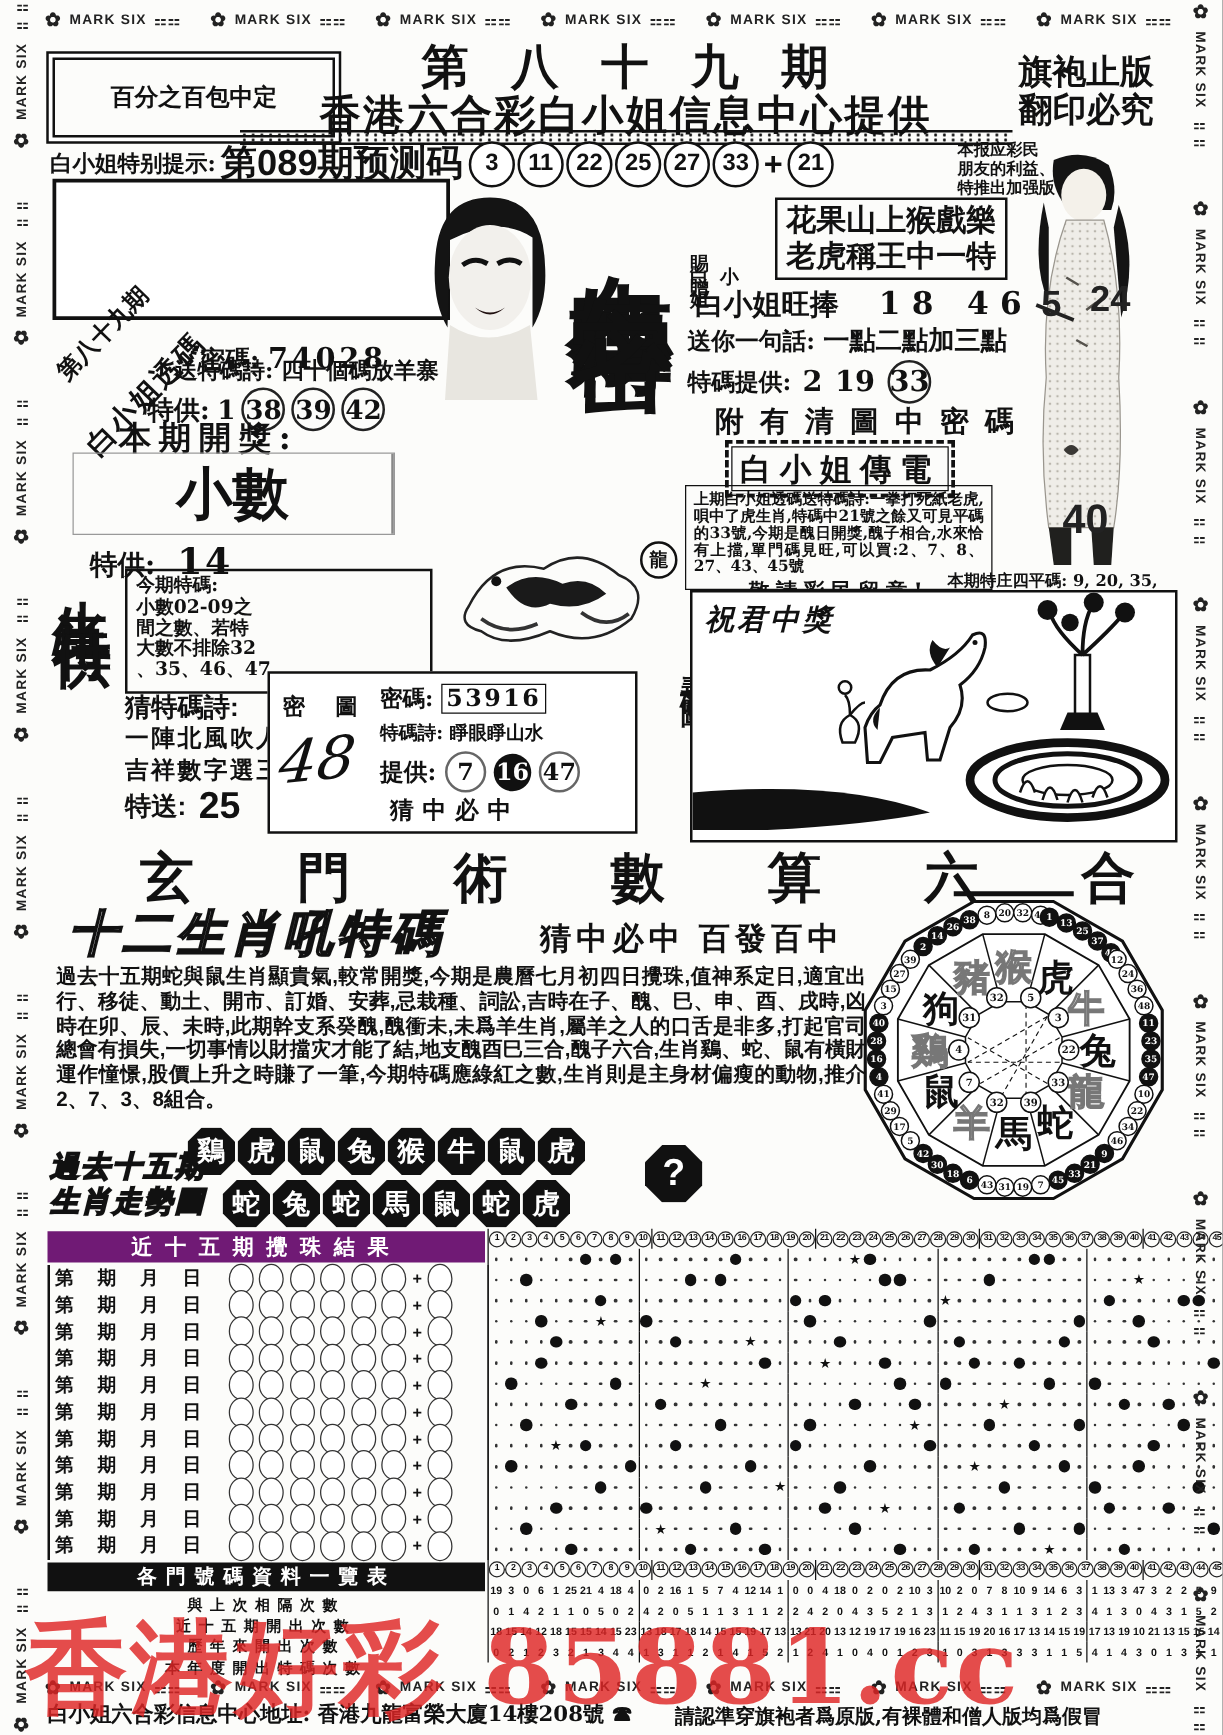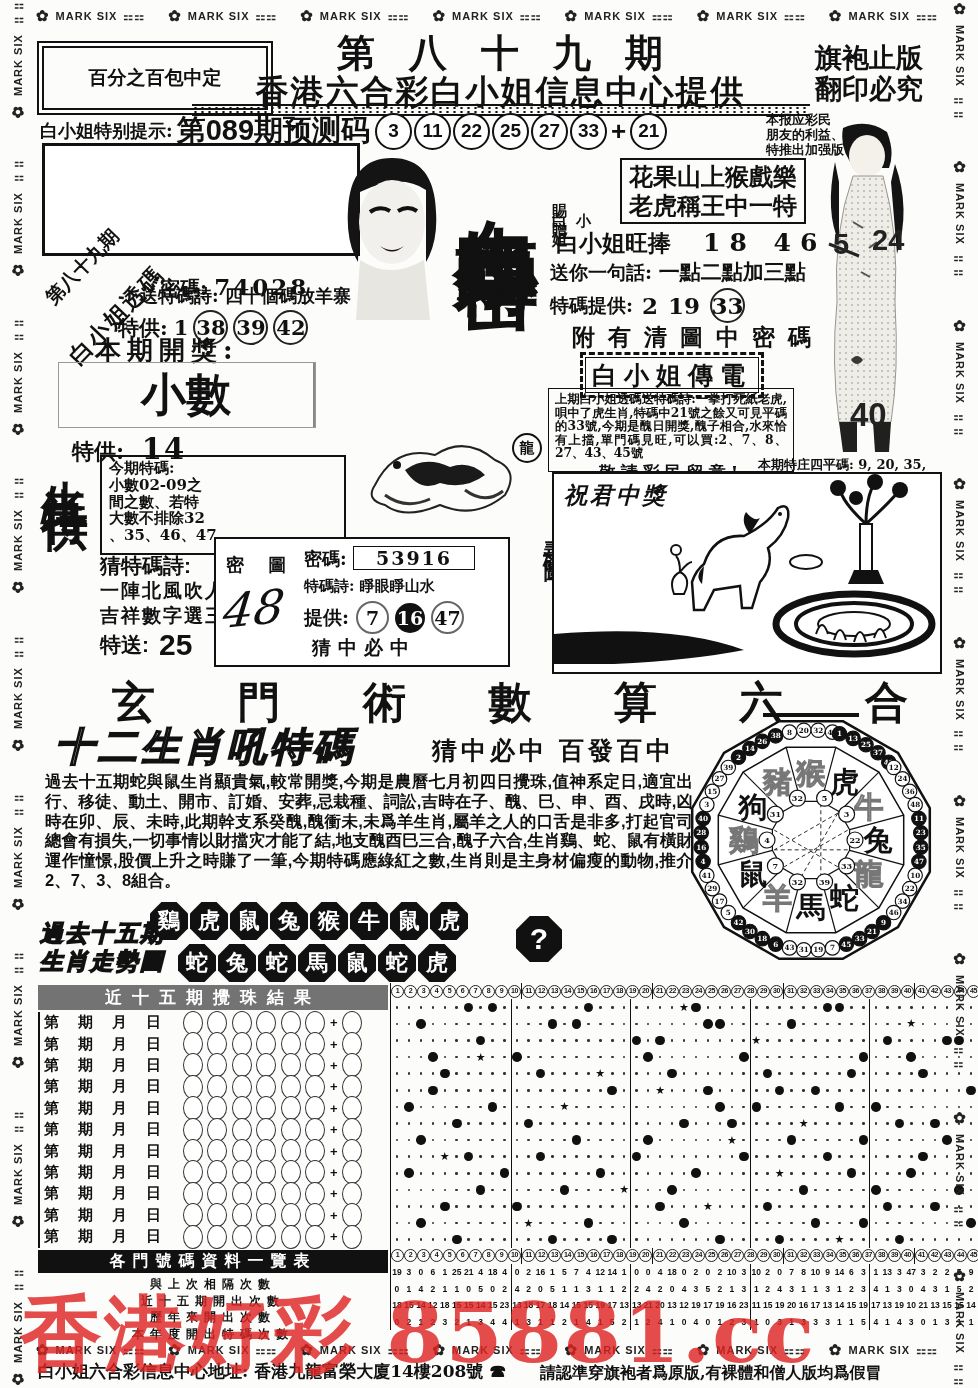--- a/index.html
+++ b/index.html
@@ -61,21 +61,21 @@
   
   #dragon-art{left:345px;top:425px;width:200px;height:112px;}
   #dragon-badge{left:512px;top:433px;width:26px;height:26px;border:2px solid #111;border-radius:50%;
                 display:flex;align-items:center;justify-content:center;font-size:15px;font-weight:bold;}
   
   #secret-box{left:214px;top:537px;width:292px;height:126px;border:2.5px solid #111;background:#fff;}
   #map-label{left:10px;top:14px;font-size:18px;font-weight:900;letter-spacing:9px;position:absolute;}
   #hand48{left:8px;top:42px;position:absolute;font-family:"DejaVu Serif",serif;font-style:italic;font-size:47px;transform:skewX(-12deg) rotate(-6deg);}
   .sb-line{position:absolute;left:88px;font-weight:bold;}
   #sb-pass{top:8px;font-size:18px;}
-  #sb-pass b{border:1.5px solid #111;padding:0 22px;font-size:19px;letter-spacing:2px;}
+  #sb-pass b{border:1.5px solid #111;padding:0 3px;font-size:19px;letter-spacing:2px;}
   #sb-poem{top:38px;font-size:15px;}
   #sb-offer{top:62px;font-size:19px;display:flex;align-items:center;gap:7px;}
   #sb-slogan{left:96px;top:96px;position:absolute;font-size:19px;font-weight:900;letter-spacing:7px;}
   
   #center-title{left:448px;top:152px;height:525px;writing-mode:vertical-rl;font-family:"DejaVu Serif",serif;
                 font-weight:900;font-size:84px;line-height:98px;letter-spacing:6px;}
   #seek-label{left:540px;top:524px;writing-mode:vertical-rl;font-size:22px;font-weight:900;letter-spacing:10px;}
   #face-photo{left:330px;top:150px;width:125px;height:265px;}
   
   #gift-l1{left:552px;top:176px;width:66px;font-size:15px;font-weight:bold;letter-spacing:9px;margin-top:36px;}
@@ -111,21 +111,21 @@
   #trend-label2{left:40px;top:946px;font-size:23px;font-weight:900;font-style:italic;letter-spacing:2px;}
   .trendrow{position:absolute;display:flex;gap:2px;}
   #trend-row1{left:150px;top:902px;}
   #trend-row2{left:178px;top:944px;}
   .oct{width:38px;height:38px;background:#111;color:#fff;display:flex;align-items:center;justify-content:center;
        font-size:22px;font-weight:900;clip-path:polygon(30% 0,70% 0,100% 30%,100% 70%,70% 100%,30% 100%,0 70%,0 30%);}
   #trend-q{left:516px;top:916px;width:46px;height:46px;font-size:30px;}
   
   #wheel{left:678px;top:712px;width:266px;height:252px;}
   
-  #res-header{left:38px;top:985px;width:350px;height:25px;background:#737373;color:#fff;display:flex;align-items:center;
+  #res-header{left:38px;top:985px;width:350px;height:25px;background:#701a75;color:#fff;display:flex;align-items:center;
               justify-content:center;font-size:17px;font-weight:bold;letter-spacing:10px;}
   #res-rows{left:38px;top:1012px;width:350px;height:236px;border-left:2px solid #111;border-right:1px solid #111;}
   .rrow{height:21.4px;display:flex;align-items:center;gap:2px;padding-left:4px;}
   .rrow .zh{font-size:15px;font-weight:bold;width:17px;}
   .rrow .gap{width:13px;border-bottom:0;}
   .oval{width:18px;height:22px;border:1.6px solid #333;border-radius:50%;margin-left:2.5px;background:#fff;flex:none;}
   .rplus{font-size:13px;font-weight:900;margin-left:3px;}
   #res-footer{left:38px;top:1250px;width:350px;height:23px;background:#111;color:#fff;display:flex;align-items:center;
               justify-content:center;font-size:16px;font-weight:bold;letter-spacing:7px;}
   #sum-labels{left:38px;top:1276px;width:350px;}

